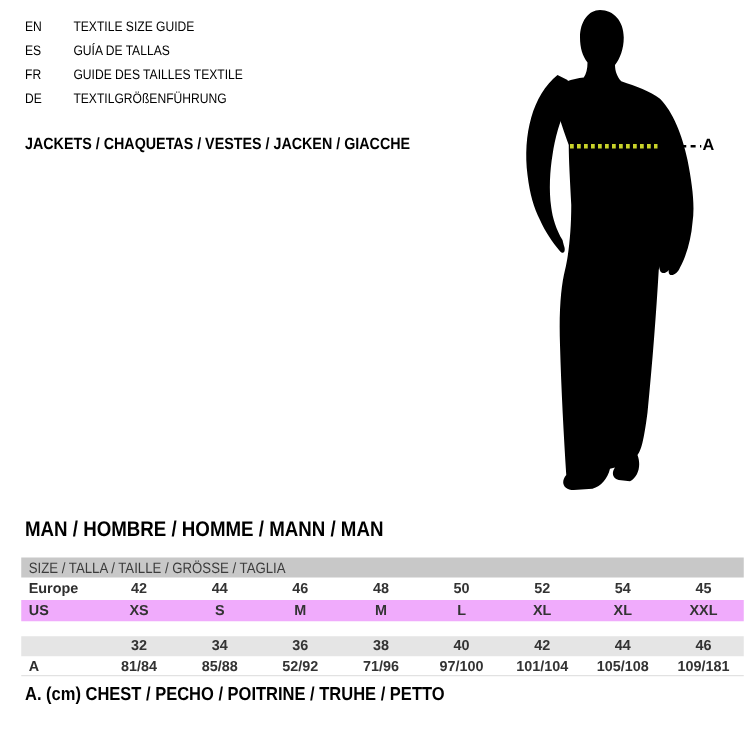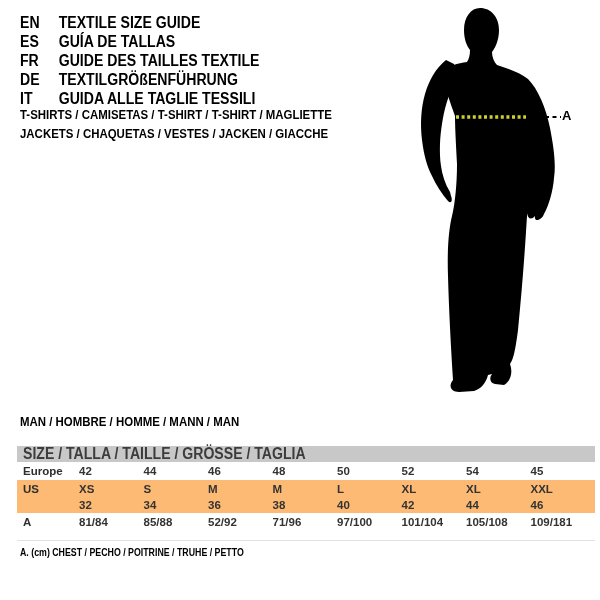--- a/index.html
+++ b/index.html
@@ -1,60 +1,58 @@
 <!DOCTYPE html>
 <html><head>
 <meta charset="utf-8">
 <style>
   html,body{margin:0;padding:0;background:#ffffff;}
   #canvas{position:relative;width:600px;height:600px;background:#ffffff;overflow:hidden;
           font-family:"Liberation Sans","DejaVu Sans",sans-serif;color:#000;}
   .cond{display:inline-block;transform:scaleX(0.88);transform-origin:0 50%;white-space:nowrap;}
   
   .lang-list{position:absolute;left:20px;top:13px;}
-  .lang-row{height:19px;line-height:19px;font-weight:bold;font-size:16px;}
+  .lang-row{height:19px;line-height:19px;font-weight:normal;font-size:11px;}
   .lang-code{display:inline-block;width:44px;}
   
   .cats{position:absolute;left:20px;top:105px;}
   .cat-row{height:19px;line-height:19px;font-weight:bold;font-size:13px;}
   
   .figure-wrap{position:absolute;left:398px;top:4px;width:170px;height:390px;}
   .measure-letter{position:absolute;left:562px;top:108px;font-size:13px;font-weight:bold;}
   
-  .section-title{position:absolute;left:20px;top:414px;font-size:13px;font-weight:bold;}
+  .section-title{position:absolute;left:20px;top:414px;font-size:17px;font-weight:bold;}
   
   .size-table{position:absolute;left:17px;top:446px;width:578px;font-size:11.5px;color:#333;}
   .st-header{height:16px;line-height:16px;background:#c8c8c8;color:#3c3c3c;padding-left:6px;
-             font-size:16px;font-weight:bold;}
+             font-size:12px;}
   .st-row{display:grid;grid-template-columns:62px repeat(8,1fr);align-items:center;font-weight:bold;}
   .st-row.r0{height:18px;}
-  .st-row.r1{height:17px;background:#fdba74;}
-  .st-row.r2{height:16px;background:#fdba74;}
+  .st-row.r1{height:17px;background:#f0abfc;}
+  .st-row.r2{height:16px;background:#e5e5e5;margin-top:12px;}
   .st-row.r3{height:18px;}
   .st-label{padding-left:6px;text-align:left;color:#2e2e2e;}
-  .st-cell{}
+  .st-cell{text-align:center;}
   .table-bottom-rule{position:absolute;left:17px;top:540px;width:578px;height:1px;background:#e2e2e2;}
   
-  .footnote{position:absolute;left:20px;top:547px;font-size:10px;font-weight:bold;}
+  .footnote{position:absolute;left:20px;top:547px;font-size:15px;font-weight:bold;}
 </style>
 </head>
 <body>
 
 <div id="canvas">
 
   <div class="lang-list">
     <div class="lang-row"><span class="cond"><span class="lang-code">EN</span><span>TEXTILE SIZE GUIDE</span></span></div>
     <div class="lang-row"><span class="cond"><span class="lang-code">ES</span><span>GUÍA DE TALLAS</span></span></div>
     <div class="lang-row"><span class="cond"><span class="lang-code">FR</span><span>GUIDE DES TAILLES TEXTILE</span></span></div>
     <div class="lang-row"><span class="cond"><span class="lang-code">DE</span><span>TEXTILGRÖßENFÜHRUNG</span></span></div>
-    <div class="lang-row"><span class="cond"><span class="lang-code">IT</span><span>GUIDA ALLE TAGLIE TESSILI</span></span></div>
   </div>
 
   <div class="cats">
-    <div class="cat-row"><span class="cond">T-SHIRTS / CAMISETAS / T-SHIRT / T-SHIRT / MAGLIETTE</span></div>
     <div class="cat-row"><span class="cond">JACKETS / CHAQUETAS / VESTES / JACKEN / GIACCHE</span></div>
   </div>
 
   <div class="figure-wrap">
     <svg width="170" height="390" viewBox="0 0 170 390">
 
       <path fill="#000000" d="
         M82,4
         C93,4 101,13 101,26
         C101,35 98,43 94,48

